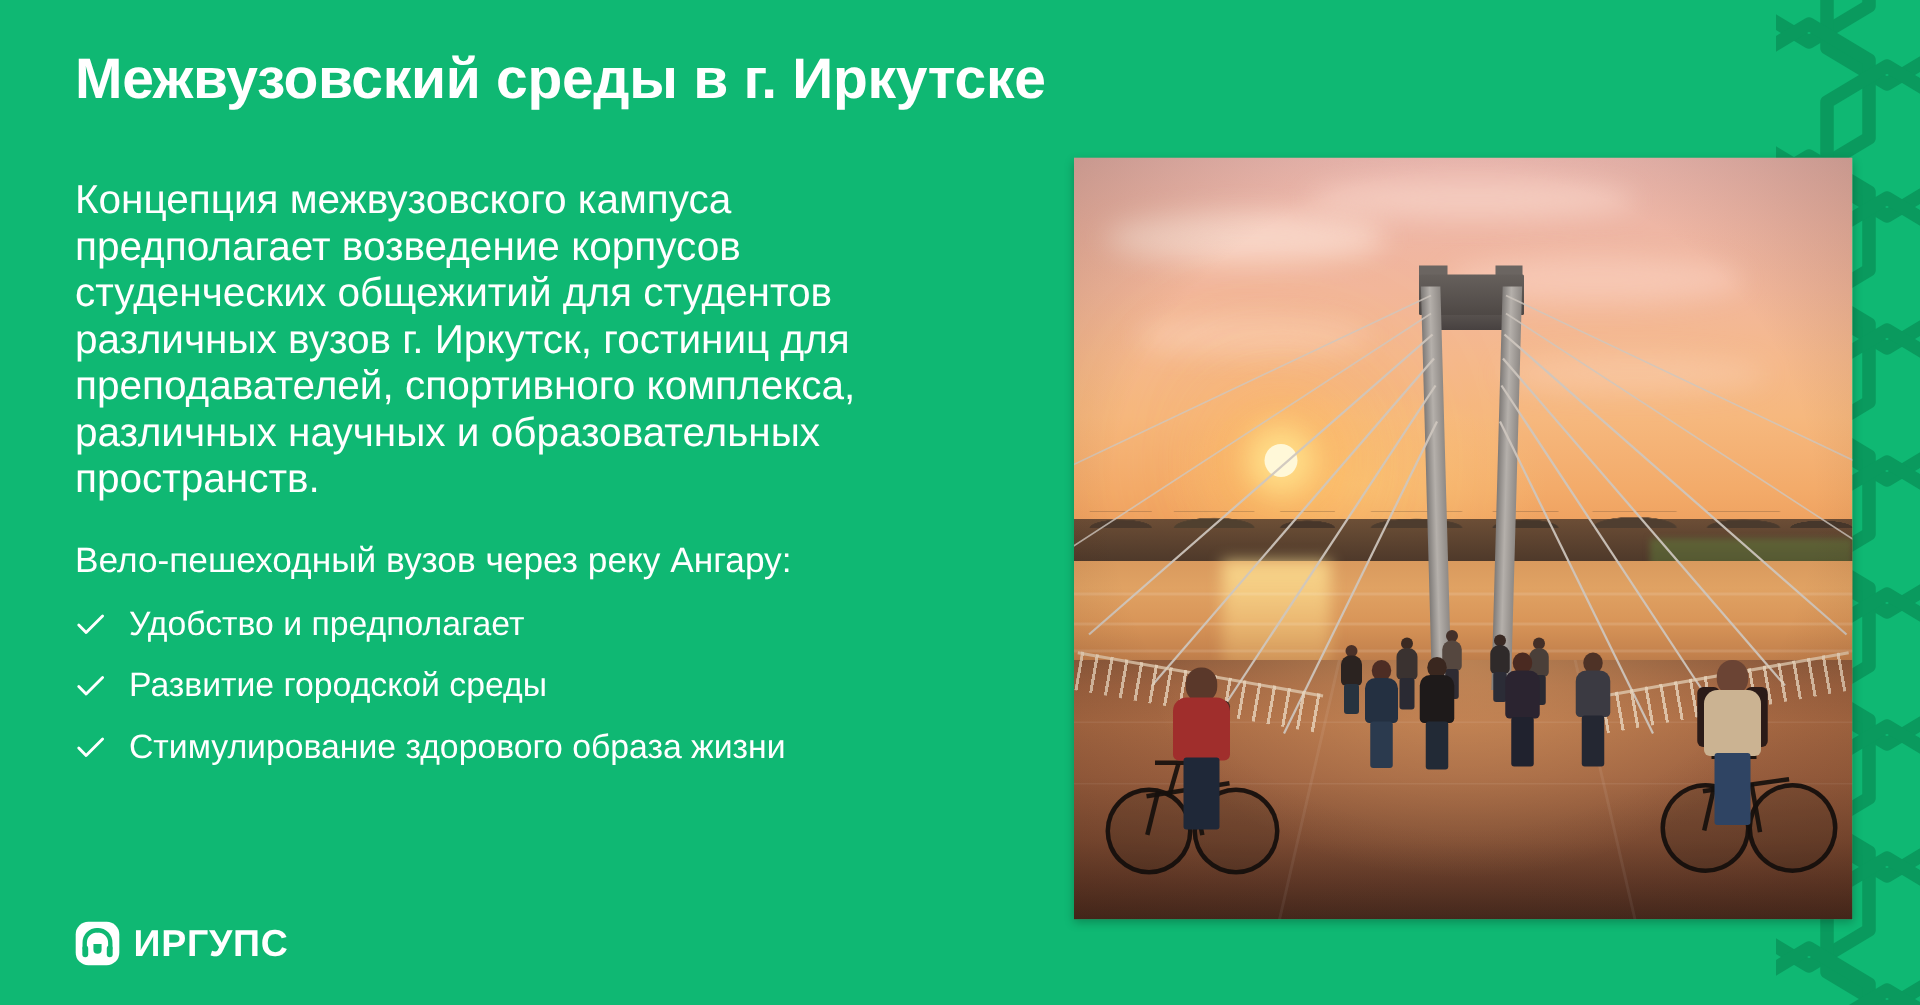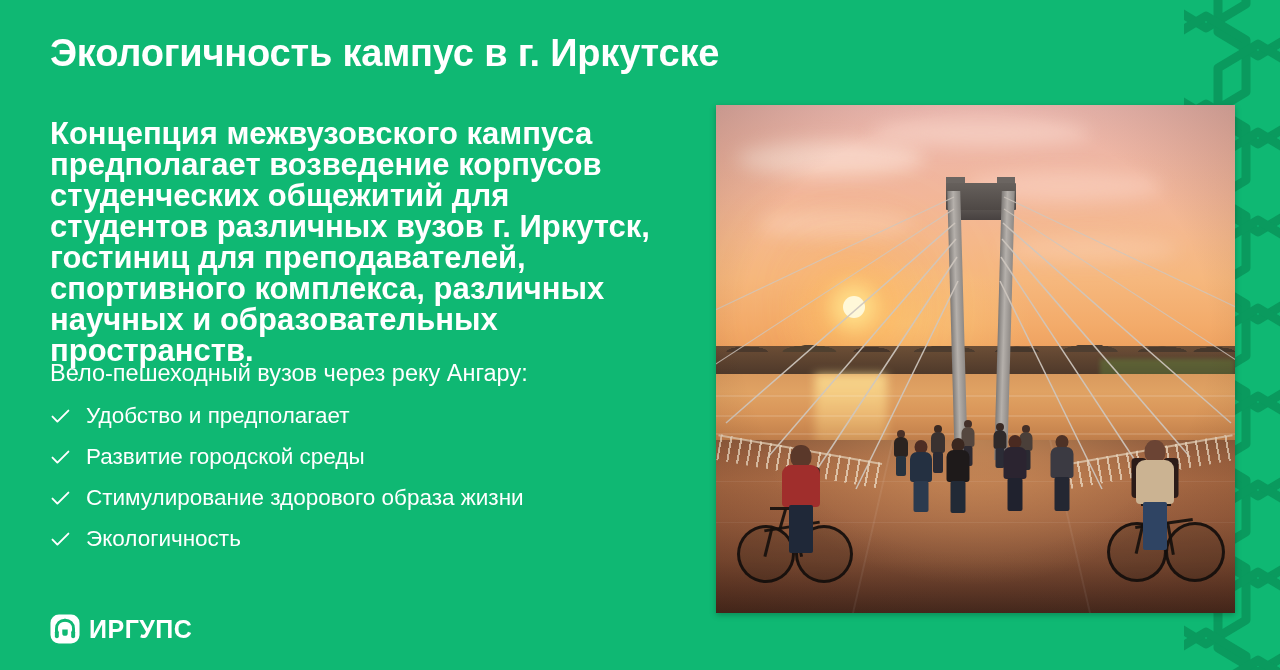--- a/index.html
+++ b/index.html
@@ -23,21 +23,21 @@
   .slide-title{
     position:absolute; left:50px; top:32px;
     font-size:38px; font-weight:700; color:#ffffff;
     letter-spacing:-0.2px; white-space:nowrap;
     z-index:3;
   }
 
   
   .intro-paragraph{
     position:absolute; left:50px; top:118px; width:600px;
-    font-size:31px; font-weight:700; line-height:31px;
+    font-size:27px; font-weight:400; line-height:31px;
     color:#ffffff; z-index:3;
   }
 
   
   .bridge-block{
     position:absolute; left:50px; top:358px; width:640px; z-index:3;
   }
   .bridge-heading{
     font-size:23.5px; font-weight:500; color:#ffffff;
     line-height:30px; margin-bottom:14px;
@@ -276,21 +276,21 @@
       <path d="M22 486 L62 510 L62 562 L22 586 L-18 562 L-18 510 Z" stroke-linejoin="round"></path>
       <path d="M74 514 L114 538 L114 590 L74 614 L34 590 L34 538 Z" stroke-linejoin="round"></path>
       <path d="M22 574 L62 598 L62 650 L22 674 L-18 650 L-18 598 Z" stroke-linejoin="round"></path>
       <path d="M74 602 L114 626 L114 678 L74 702 L34 678 L34 626 Z" stroke-linejoin="round"></path>
       <path d="M22 662 L62 686 L62 738 L22 762 L-18 738 L-18 686 Z" stroke-linejoin="round"></path>
       <path d="M74 690 L114 714 L114 766 L74 790 L34 766 L34 714 Z" stroke-linejoin="round"></path>
     </g>
   </svg>
 </div>
 
-<h1 class="slide-title">Экологичность кампус в г. Иркутске</h1>
+<h1 class="slide-title">Межвузовский среды в г. Иркутске</h1>
 
 <p class="intro-paragraph">Концепция межвузовского кампуса предполагает возведение корпусов студенческих общежитий для студентов различных вузов г. Иркутск, гостиниц для преподавателей, спортивного комплекса, различных научных и образовательных пространств.</p>
 
 <div class="bridge-block">
   <div class="bridge-heading">Вело-пешеходный вузов через реку Ангару:</div>
 
   <ul class="benefit-list">
 
     <li class="benefit-item">
       <span class="check-icon">
@@ -312,28 +312,20 @@
 
     <li class="benefit-item">
       <span class="check-icon">
         <svg width="19" height="15" viewBox="0 0 19 15" fill="none" xmlns="http://www.w3.org/2000/svg">
           <path d="M1.5 7.6 L6.4 12.6 L17.4 1.6" stroke="#ffffff" stroke-width="1.9" stroke-linecap="round" stroke-linejoin="round"></path>
         </svg>
       </span>
       <span>Стимулирование здорового образа жизни</span>
     </li>
 
-    <li class="benefit-item">
-      <span class="check-icon">
-        <svg width="19" height="15" viewBox="0 0 19 15" fill="none" xmlns="http://www.w3.org/2000/svg">
-          <path d="M1.5 7.6 L6.4 12.6 L17.4 1.6" stroke="#ffffff" stroke-width="1.9" stroke-linecap="round" stroke-linejoin="round"></path>
-        </svg>
-      </span>
-      <span>Экологичность</span>
-    </li>
 
   </ul>
 </div>
 
 <div class="footer">
 
   <div class="brand">
     <svg class="brand-mark" viewBox="0 0 32 32" fill="none" xmlns="http://www.w3.org/2000/svg">
       <rect x="0.5" y="0.5" width="31" height="31" rx="9" fill="#ffffff"></rect>
       <path d="M16 6.6 C10.6 6.6 6.9 10.4 6.9 15.6 L6.9 19.2" stroke="#0fb873" stroke-width="3.1" stroke-linecap="round" fill="none"></path>

